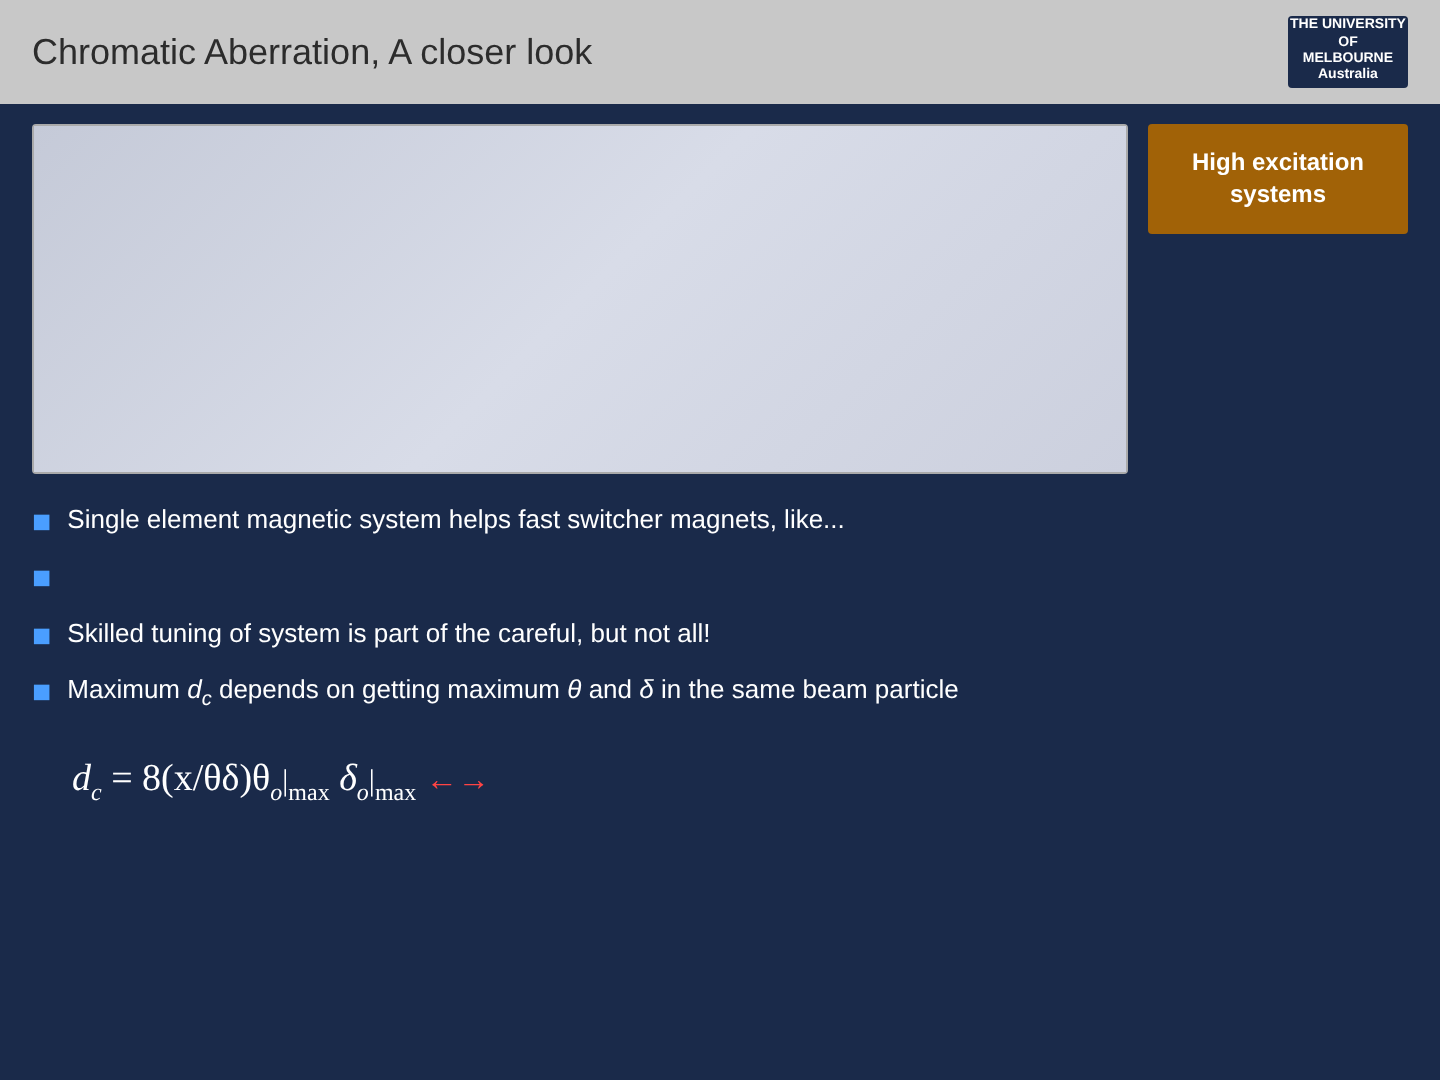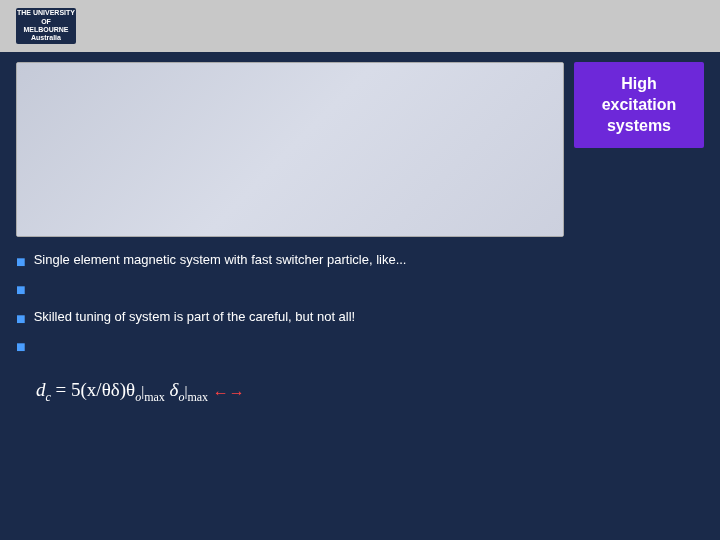--- a/index.html
+++ b/index.html
@@ -113,23 +113,23 @@
     
     .right-panel {
       width: 130px;
       display: flex;
       flex-direction: column;
       gap: 8px;
       padding-top: 0px;
     }
 
     .highlight-box {
-      background: #6d28d9;
-      color: white;
-      font-size: 16px;
+      background: #a16207;
+      color: white;
+      font-size: 12px;
       font-weight: bold;
       padding: 12px 10px;
       text-align: center;
       border-radius: 2px;
       line-height: 1.3;
       margin-top: 0px;
     }
 
     .formula-container {
       margin-top: 10px;
@@ -158,20 +158,21 @@
       align-items: center;
       justify-content: center;
     }
   </style>
 </head>
 <body>
 
 <div class="slide">
 
   <div class="title-bar">
+    <span class="title-text">Chromatic Aberration, A closer look</span>
     <div class="logo-area">
       <div class="logo-text">
         <span>THE UNIVERSITY</span><br>
         <span>OF</span><br>
         <span>MELBOURNE</span><br>
         <span>Australia</span>
       </div>
     </div>
   </div>
 
@@ -182,45 +183,48 @@
       <div class="image-box">
         <div class="image-placeholder">
         </div>
       </div>
 
       <div class="bullets">
 
         <div class="bullet-item">
           <span class="bullet-dot">■</span>
           <span class="bullet-text">
-            Single element magnetic system with fast switcher particle, like...
+            Single element magnetic system helps fast switcher magnets, like...
           </span>
         </div>
 
         <div class="bullet-item">
           <span class="bullet-dot">■</span>
         </div>
 
         <div class="bullet-item">
           <span class="bullet-dot">■</span>
           <span class="bullet-text">
             Skilled tuning of system is part of the careful, but not all!
           </span>
         </div>
 
         <div class="bullet-item">
           <span class="bullet-dot">■</span>
+          <span class="bullet-text">
+            Maximum <span style="font-style:italic;">d<sub style="font-size:10px;">c</sub></span> depends on getting maximum <span style="font-style:italic;">θ</span> and <span style="font-style:italic;">δ</span> in the same beam particle
+          </span>
         </div>
 
       </div>
 
       <div class="formula-container">
         <span class="formula-line">
           <span style="">d<sub style="font-size:12px;">c</sub></span>
-          <span style="font-style:normal; font-size:19px;"> = 5(x/θδ)θ</span><sub style="font-size:12px; font-style:italic;">o</sub><span style="font-size:15px; font-style:normal;">|</span><sub style="font-size:12px; font-style:normal;">max</sub>
+          <span style="font-style:normal; font-size:19px;"> = 8(x/θδ)θ</span><sub style="font-size:12px; font-style:italic;">o</sub><span style="font-size:15px; font-style:normal;">|</span><sub style="font-size:12px; font-style:normal;">max</sub>
           <span style="font-size:19px; font-style:italic;margin-top:24px;"> δ<sub style="font-size:12px;">o</sub></span><span style="font-size:15px; font-style:normal;">|</span><sub style="font-size:12px; font-style:normal;">max</sub>
           <span class="arrow">←→</span>
         </span>
       </div>
 
     </div>
 
     <div class="right-panel">
       <div class="highlight-box">
         <span>High excitation systems</span>

